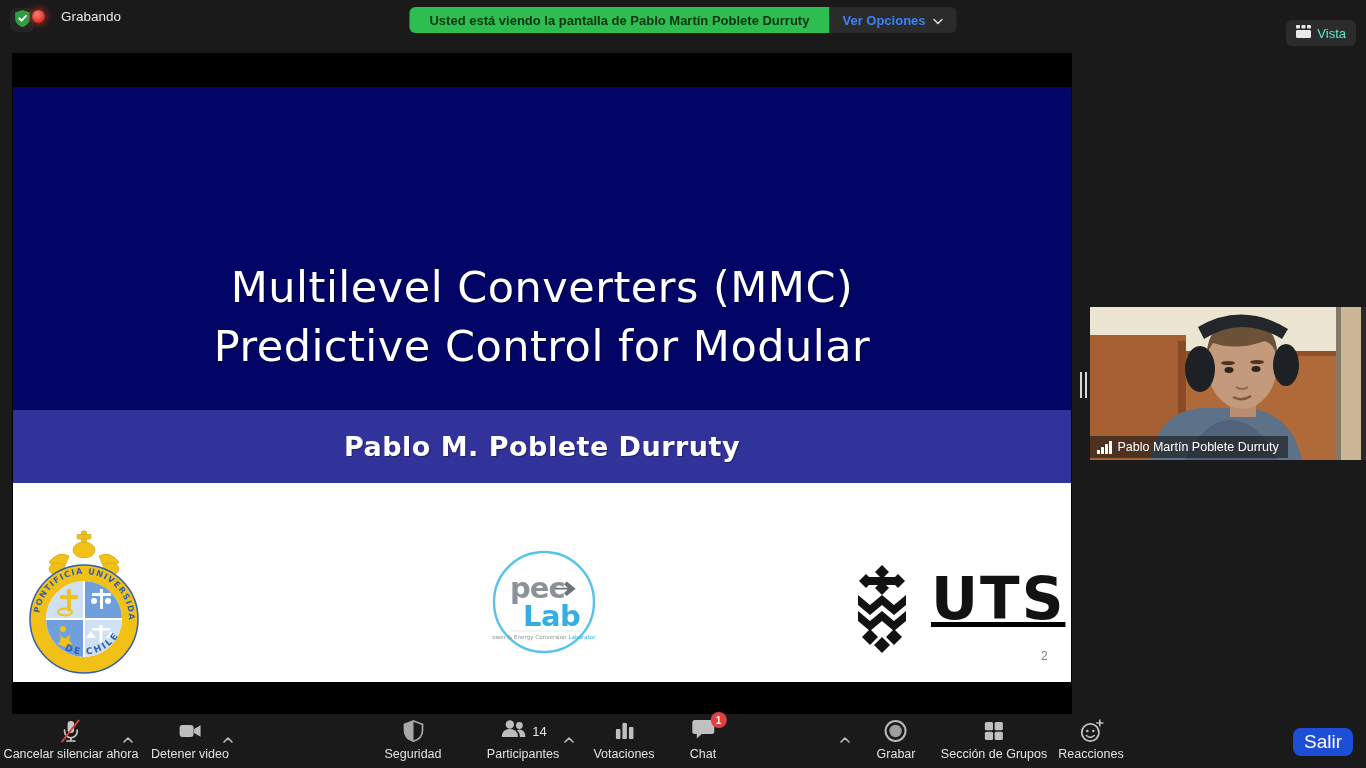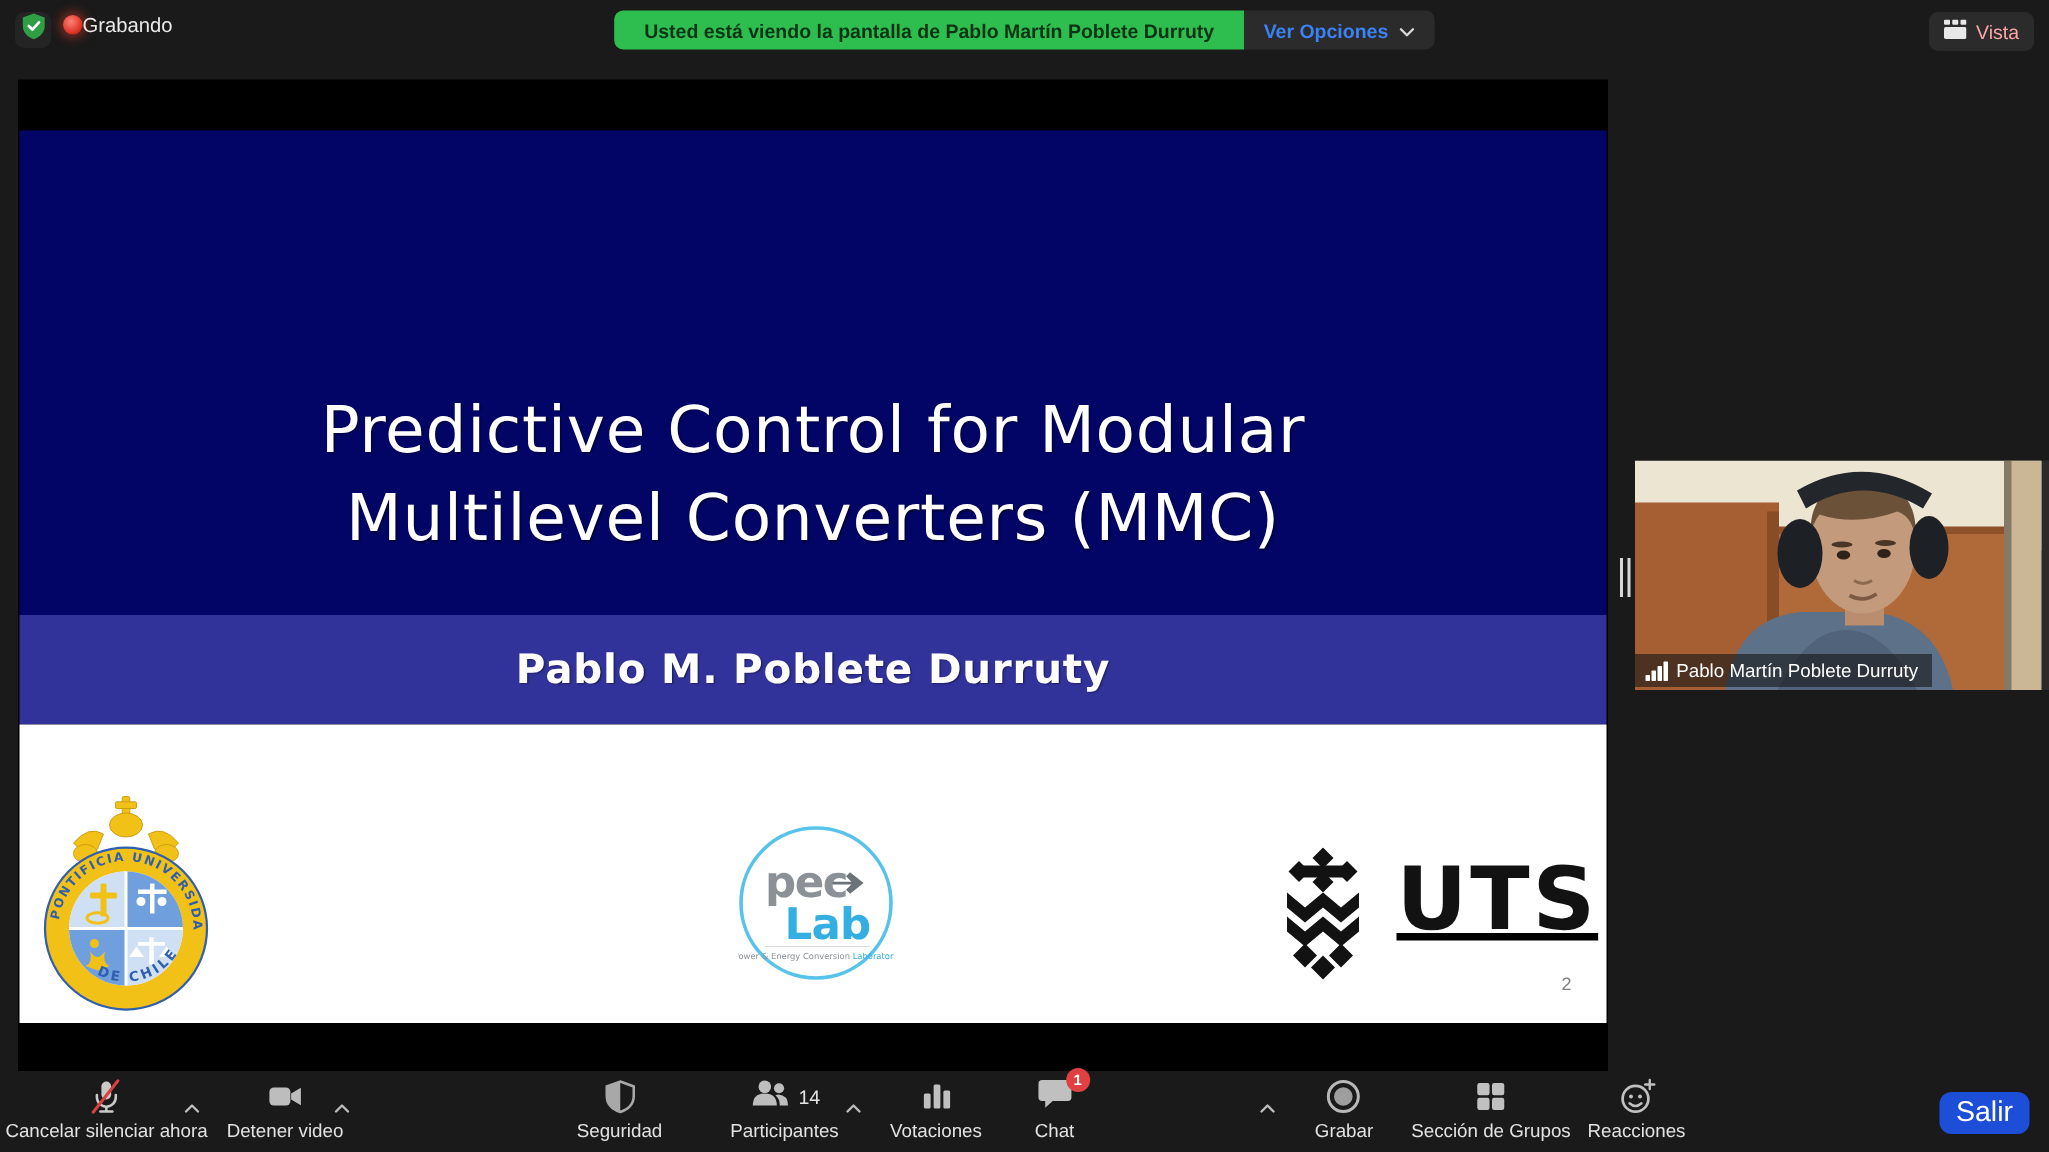--- a/index.html
+++ b/index.html
@@ -2,29 +2,29 @@
 <html><head>
 <meta charset="utf-8">
 <style>
   * { margin:0; padding:0; box-sizing:border-box; }
   html,body { width:1366px; height:768px; background:#111; }
   body { font-family:"Liberation Sans","DejaVu Sans",sans-serif; }
   #screen { position:relative; width:1366px; height:768px; background:#1a1a1a; overflow:hidden; }
 
   
   .shield-badge { position:absolute; left:10px; top:8px; width:24px; height:24px; background:#242424; border-radius:6px; display:flex; align-items:center; justify-content:center; cursor:pointer; }
-  .recording { position:absolute; left:42px; top:9px; display:flex; align-items:center; gap:0; }
+  .recording { position:absolute; left:32px; top:9px; display:flex; align-items:center; gap:16px; }
   .rec-dot { width:13px; height:13px; border-radius:50%; background:radial-gradient(circle at 40% 35%, #ff8273, #d92c20 70%); box-shadow:0 0 7px 2px rgba(224,60,40,.55); }
   .rec-label { color:#e8e8e8; font-size:13.5px; }
 
   .banner { position:absolute; left:50%; top:7px; transform:translateX(-50%); display:flex; height:26px; }
   .banner-green { background:#2dbe4f; color:#0d3315; font-size:13px; font-weight:bold; display:flex; align-items:center; padding:0 20px; border-radius:6px 0 0 6px; white-space:nowrap; }
   .banner-options { background:#2b2b2b; color:#3b82f6; font-size:13px; font-weight:bold; display:flex; align-items:center; gap:7px; padding:0 13px; border-radius:0 6px 6px 0; cursor:pointer; white-space:nowrap; }
 
-  .vista-btn { position:absolute; right:10px; top:8px; height:26px; background:#2b2b2b; border-radius:6px; display:flex; align-items:center; gap:6px; padding:0 10px; color:#fca5a5; font-size:13px; cursor:pointer; }
+  .vista-btn { position:absolute; right:10px; top:20px; height:26px; background:#2b2b2b; border-radius:6px; display:flex; align-items:center; gap:6px; padding:0 10px; color:#5eead4; font-size:13px; cursor:pointer; }
 
   
   .share { position:absolute; left:12px; top:53px; width:1060px; height:661px; background:#000; }
   .slide { position:absolute; left:1px; top:34px; width:1058px; height:595px; }
   .s-navy { height:323px; background:#020566; display:flex; flex-direction:column; justify-content:flex-end; align-items:center; padding-bottom:34px; }
   .slide-title { color:#fff; font-family:"DejaVu Sans","Liberation Sans",sans-serif; font-size:43px; line-height:59px; text-align:center; letter-spacing:.5px; text-shadow:1px 1px 1px rgba(0,0,0,.45); }
   .s-band { height:73px; background:#32329b; display:flex; align-items:center; justify-content:center; }
   .slide-author { color:#fff; font-family:"DejaVu Sans","Liberation Sans",sans-serif; font-size:27px; font-weight:bold; letter-spacing:.5px; text-shadow:1px 1px 1px rgba(0,0,0,.35); }
   .s-white { height:199px; background:#fff; position:relative; }
   .logo-puc { position:absolute; left:14px; top:46px; }
@@ -97,22 +97,22 @@
         </svg>
     </span>
     <span>Vista</span>
   </div>
 
   <div class="share">
     <div class="slide">
 
       <div class="s-navy">
         <div class="slide-title">
+          <div>Multilevel Converters (MMC)</div>
           <div>Predictive Control for Modular</div>
-          <div>Multilevel Converters (MMC)</div>
         </div>
       </div>
 
       <div class="s-band">
         <span class="slide-author">Pablo M. Poblete Durruty</span>
       </div>
 
       <div class="s-white">
 
         <div class="logo-puc">

